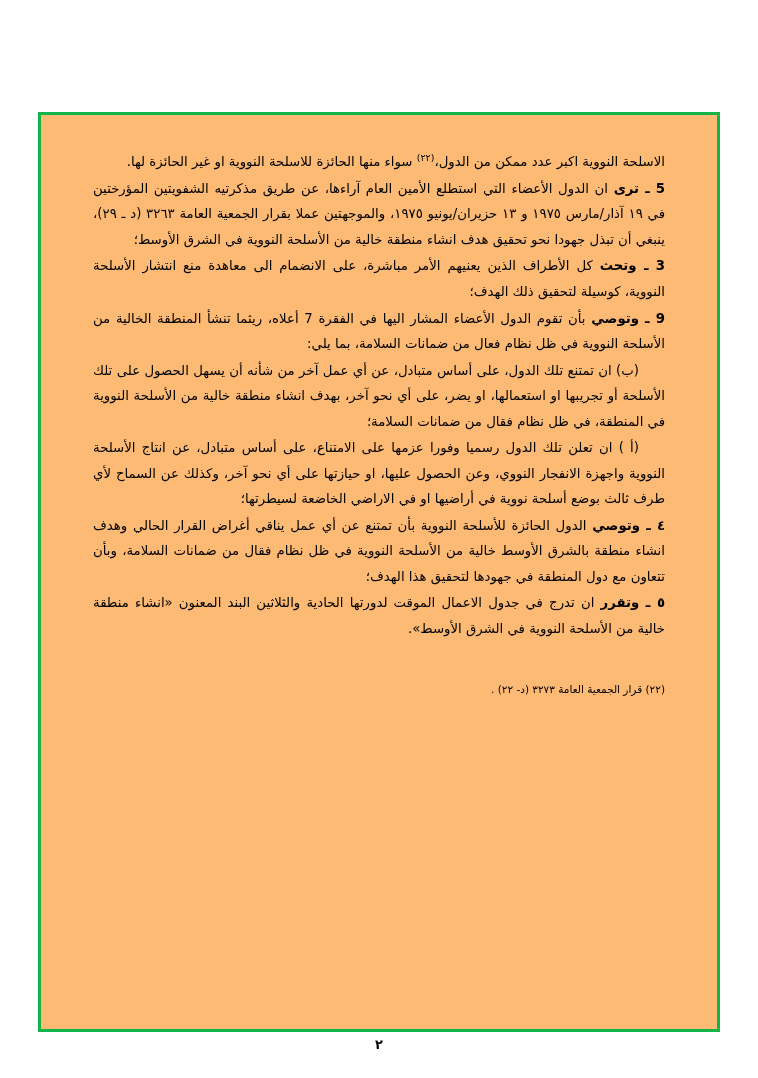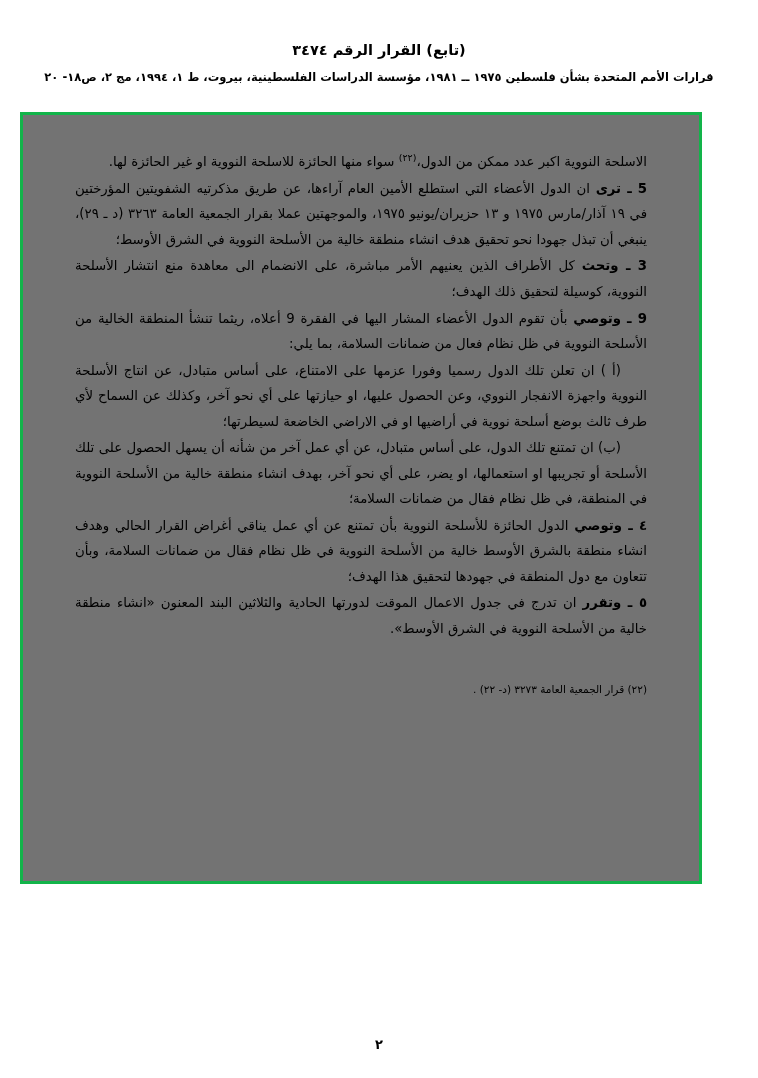--- a/index.html
+++ b/index.html
@@ -33,26 +33,26 @@
   }
   .header-sub {
     font-size: 11.5px;
     font-weight: bold;
     margin-top: 7px;
     line-height: 1.5;
   }
   .frame {
     position: absolute;
     top: 112px;
-    left: 20px;
+    left: 38px;
     width: 682px;
-    height: 772px;
+    height: 920px;
     border: 3px solid #12b44a;
     box-sizing: border-box;
-    background: #737373;
+    background: #fdba74;
   }
   .frame-inner {
     position: absolute;
     top: 0;
     left: 0;
     right: 0;
     bottom: 0;
     padding: 34px 52px 20px 52px;
     box-sizing: border-box;
   }
@@ -93,24 +93,20 @@
     text-align: center;
     font-size: 13px;
     font-weight: bold;
   }
 </style>
 </head>
 <body>
 
 <div class="page">
 
-  <div class="header">
-    <div class="header-title">(تابع) القرار الرقم ٣٤٧٤</div>
-    <div class="header-sub">قرارات الأمم المتحدة بشأن فلسطين ١٩٧٥ ــ ١٩٨١، مؤسسة الدراسات الفلسطينية، بيروت، ط ١، ١٩٩٤، مج ٢، ص١٨- ٢٠</div>
-  </div>
 
   <div class="frame">
     <div class="frame-inner">
       <div class="body-text">
 
         <p class="para first">
           <span>الاسلحة النووية اكبر عدد ممكن من الدول،</span><span class="sup">(٢٢)</span><span>   سواء منها الحائزة للاسلحة النووية او غير الحائزة لها.</span>
         </p>
 
         <p class="para">
@@ -118,29 +114,29 @@
           <span>ان الدول الأعضاء التي استطلع الأمين العام آراءها، عن طريق مذكرتيه الشفويتين المؤرختين في ١٩ آذار/مارس ١٩٧٥ و ١٣ حزيران/يونيو ١٩٧٥، والموجهتين عملا بقرار الجمعية العامة ٣٢٦٣ (د ـ ٢٩)، ينبغي أن تبذل جهودا نحو تحقيق هدف انشاء منطقة خالية من الأسلحة النووية في الشرق الأوسط؛</span>
         </p>
 
         <p class="para">
           <span class="lead">3 ـ وتحث</span>
           <span>كل الأطراف الذين يعنيهم الأمر مباشرة، على الانضمام الى معاهدة منع انتشار الأسلحة النووية، كوسيلة لتحقيق ذلك الهدف؛</span>
         </p>
 
         <p class="para">
           <span class="lead">9 ـ وتوصي</span>
-          <span>بأن تقوم الدول الأعضاء المشار اليها في الفقرة 9 أعلاه، ريثما تنشأ المنطقة الخالية من الأسلحة النووية في ظل نظام فعال من ضمانات السلامة، بما يلي:</span>
+          <span>بأن تقوم الدول الأعضاء المشار اليها في الفقرة 7 أعلاه، ريثما تنشأ المنطقة الخالية من الأسلحة النووية في ظل نظام فعال من ضمانات السلامة، بما يلي:</span>
+        </p>
+
+        <p class="para indent">
+          <span>(ب) ان تمتنع تلك الدول، على أساس متبادل، عن أي عمل آخر من شأنه أن يسهل الحصول على تلك الأسلحة أو تجريبها او استعمالها، او يضر، على أي نحو آخر، بهدف انشاء منطقة خالية من الأسلحة النووية في المنطقة، في ظل نظام فقال من ضمانات السلامة؛</span>
         </p>
 
         <p class="para indent">
           <span>(أ ) ان تعلن تلك الدول رسميا وفورا عزمها على الامتناع، على أساس متبادل، عن انتاج الأسلحة النووية واجهزة الانفجار النووي، وعن الحصول عليها، او حيازتها على أي نحو آخر، وكذلك عن السماح لأي طرف ثالث بوضع أسلحة نووية في أراضيها او في الاراضي الخاضعة لسيطرتها؛</span>
-        </p>
-
-        <p class="para indent">
-          <span>(ب) ان تمتنع تلك الدول، على أساس متبادل، عن أي عمل آخر من شأنه أن يسهل الحصول على تلك الأسلحة أو تجريبها او استعمالها، او يضر، على أي نحو آخر، بهدف انشاء منطقة خالية من الأسلحة النووية في المنطقة، في ظل نظام فقال من ضمانات السلامة؛</span>
         </p>
 
         <p class="para">
           <span class="lead">٤ ـ وتوصي</span>
           <span>الدول الحائزة للأسلحة النووية بأن تمتنع عن أي عمل يناقي أغراض القرار الحالي وهدف انشاء منطقة بالشرق الأوسط خالية من الأسلحة النووية في ظل نظام فقال من ضمانات السلامة، وبأن تتعاون مع دول المنطقة في جهودها لتحقيق هذا الهدف؛</span>
         </p>
 
         <p class="para">
           <span class="lead">٥ ـ وتقرر</span>
           <span>ان تدرج في جدول الاعمال الموقت لدورتها الحادية والثلاثين البند المعنون «انشاء منطقة خالية من الأسلحة النووية في الشرق الأوسط».</span>

